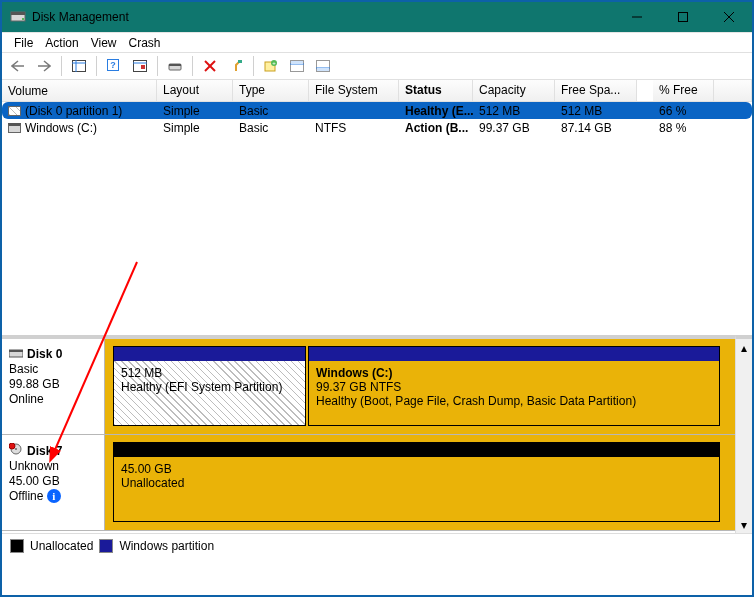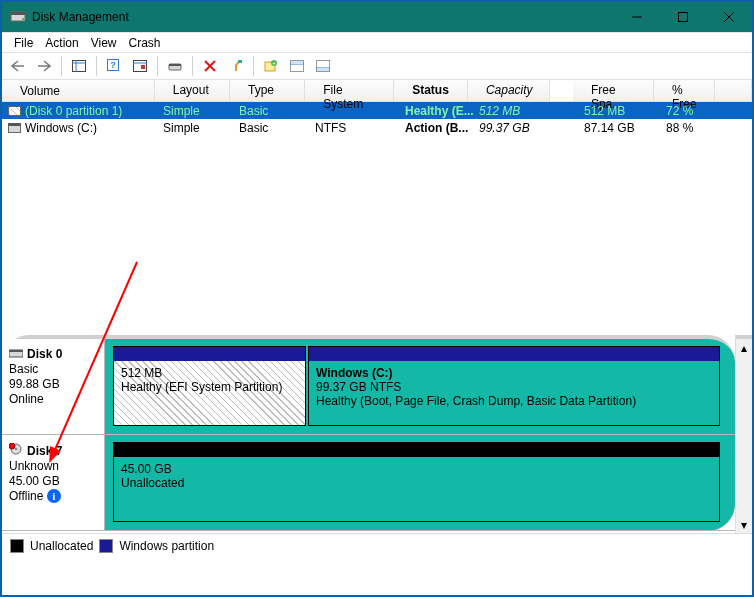--- a/index.html
+++ b/index.html
@@ -9,34 +9,34 @@
 .titlebar .title { flex: 1; font-size: 12px; }
 .titlebar .ctrls { display: flex; }
 .titlebar .ctrls div { width: 46px; height: 30px; display: flex; align-items: center; justify-content: center; }
 .menubar { height: 20px; display: flex; align-items: center; padding: 0 6px; gap: 0; border-top: 1px solid #e5e5e5; }
 .menubar span { padding: 8px 6px; cursor: default; }
 .toolbar { height: 28px; border-top: 1px solid #e0e0e0; border-bottom: 1px solid #e0e0e0; display: flex; align-items: center; padding: 0 4px; gap: 2px; background: #fff; }
 .tbtn { width: 24px; height: 24px; display: flex; align-items: center; justify-content: center; border: 1px solid transparent; }
 .tsep { width: 1px; height: 20px; background: #d0d0d0; margin: 0 3px; }
 .volume-list { height: 255px; background: #fff; position: relative; overflow: hidden; }
 .vl-header { display: flex; background: #fff; border-bottom: 1px solid #e0e0e0; height: 22px; }
-.vl-header .cell { border-right: 1px solid #e0e0e0; padding: 3px 18px; background: linear-gradient(#fdfdfd,#f0f0f0); }
+.vl-header .cell { border-right: 1px solid #e0e0e0; padding: 3px 6px; background: linear-gradient(#fdfdfd,#f0f0f0); }
 .vl-row { display: flex; height: 17px; align-items: center; }
-.vl-row.selected { background: #0a64c4; color: #86efac; }
+.vl-row.selected { background: #0a64c4; color: #000000; border-radius: 6px; }
 .vl-row .cell { padding: 1px 6px; white-space: nowrap; overflow: hidden; }
 .col-vol { width: 155px; display:flex; align-items:center; gap:4px; }
 .col-layout { width: 76px; }
 .col-type { width: 76px; }
 .col-fs { width: 90px; }
 .col-status { width: 74px; font-weight: bold; }
-.col-cap { width: 82px; font-style: italic; }
-.col-free { width: 82px; margin-left: 23px; }
-.col-pct { width: 61px; }
+.col-cap { width: 82px; }
+.col-free { width: 82px; }
+.col-pct { width: 61px; margin-left: 16px; }
 .col-rest { flex:1; }
-.graphic-pane { border-top: 4px solid #d0d0d0; position: relative; background: #14b8a6; border-radius: 27px; }
+.graphic-pane { border-top: 4px solid #d0d0d0; position: relative; background: #eab308; }
 .disk-row { display: flex; border-bottom: 1px solid #b7b7b7; }
 .disk-label { width: 103px; padding: 8px 7px; color:#000; font-size:12px; line-height:15px; background:#fff; border-right:1px solid #b7b7b7; }
 .disk-label .dname { font-weight: bold; display:flex; align-items:center; gap:4px; }
 .disk-parts { flex: 1; padding: 7px 8px 8px 8px; display: flex; gap:2px; position:relative; }
 .scrollbar { width:17px; background:#f0f0f0; border-left:1px solid #ddd; display:flex; flex-direction:column; }
 .scrollbar .arrow { height:17px; display:flex; align-items:center; justify-content:center; background:#f0f0f0; }
 .scrollbar .track { flex:1; }
 .partition { border: 1px solid #000; display:flex; flex-direction:column; }
 .partition .pbar { height: 14px; }
 .partition .pbody { padding: 5px 7px; flex:1; line-height:14px; }
@@ -182,21 +182,21 @@
         <div class="cell col-vol">
           <span class="vol-icon hatched" style="border:1px solid #666"></span>
           <span>(Disk 0 partition 1)</span>
         </div>
         <div class="cell col-layout">Simple</div>
         <div class="cell col-type">Basic</div>
         <div class="cell col-fs"></div>
         <div class="cell col-status">Healthy (E...</div>
         <div class="cell col-cap">512 MB</div>
         <div class="cell col-free">512 MB</div>
-        <div class="cell col-pct">72 %</div>
+        <div class="cell col-pct">66 %</div>
       </div>
       <div class="vl-row">
         <div class="cell col-vol">
           <span class="vol-icon" style="background:#d8d8d8;border:1px solid #666;border-top:3px solid #555"></span>
           <span>Windows (C:)</span>
         </div>
         <div class="cell col-layout">Simple</div>
         <div class="cell col-type">Basic</div>
         <div class="cell col-fs">NTFS</div>
         <div class="cell col-status">Action (B...</div>

